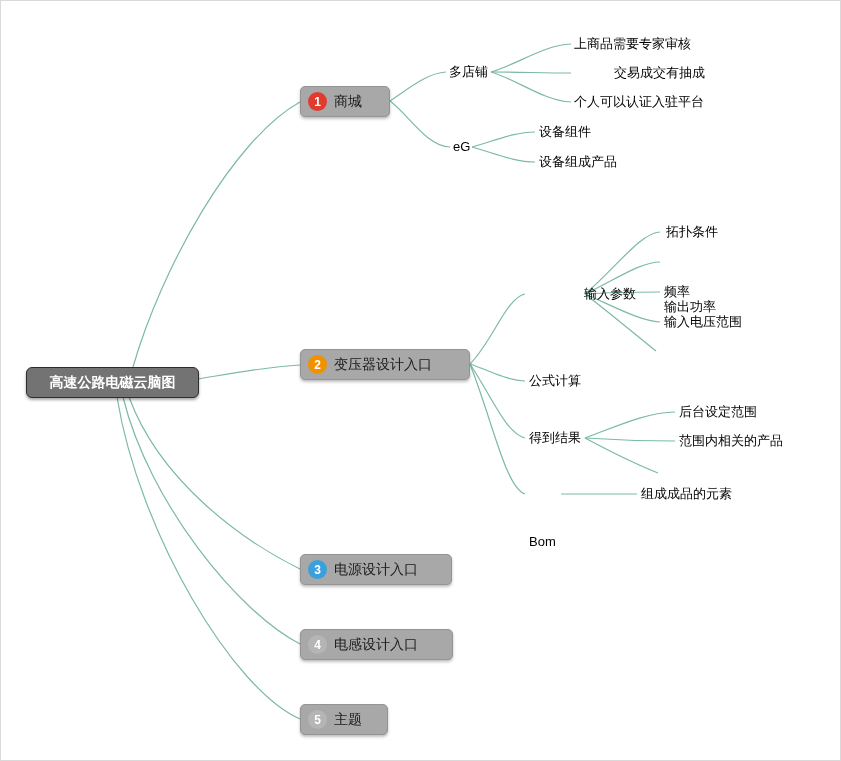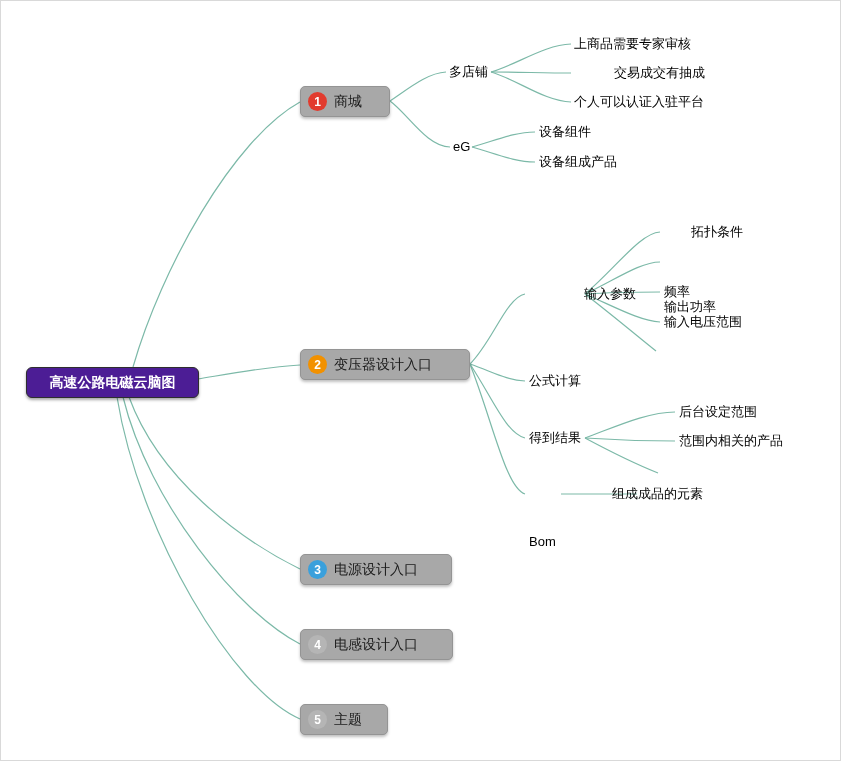--- a/index.html
+++ b/index.html
@@ -8,21 +8,21 @@
   #canvas {
     position:relative; width:841px; height:761px;
     background:#ffffff; border:1px solid #d9d9d9; overflow:hidden;
   }
   #wires { position:absolute; left:0; top:0; width:841px; height:761px; }
   #wires path { fill:none; stroke:#7cb9a8; stroke-width:1.2px; }
 
   .root-node {
     position:absolute; display:flex; align-items:center; justify-content:center;
     height:31px; padding:8px 12px; min-width:173px;
-    background:#4c1d95; border:1px solid #2e2e2e; border-radius:6px;
+    background:#737373; border:1px solid #2e2e2e; border-radius:6px;
     color:#ffffff; font-size:14px; font-weight:bold; white-space:nowrap;
     box-shadow:0 2px 3px rgba(0,0,0,.35); cursor:default;
   }
   .branch {
     position:absolute; display:flex; align-items:center; gap:7px;
     height:31px; padding:0 14px 0 7px;
     background:#a8a8a8; border:1px solid #949494; border-radius:5px;
     color:#1a1a1a; font-size:14px; white-space:nowrap;
     box-shadow:0 2px 3px rgba(0,0,0,.25); cursor:default;
   }
@@ -110,24 +110,24 @@
 
   <div class="txt" style="left:448px; top:63px;">多店铺</div>
   <div class="txt" style="left:573px; top:35px;">上商品需要专家审核</div>
   <div class="txt" style="left:573px; top:64px;margin-left:40px;">交易成交有抽成</div>
   <div class="txt" style="left:573px; top:93px;">个人可以认证入驻平台</div>
   <div class="txt" style="left:452px; top:138px;">eG</div>
   <div class="txt" style="left:538px; top:123px;text-align:right;">设备组件</div>
   <div class="txt" style="left:538px; top:153px;">设备组成产品</div>
 
   <div class="txt" style="left:544px; top:285px;margin-left:39px;">输入参数</div>
-  <div class="txt" style="left:690px; top:223px;">拓扑条件</div>
+  <div class="txt" style="left:665px; top:223px;">拓扑条件</div>
   <div class="txt" style="left:663px; top:253px;margin-top:45px;">输出功率</div>
   <div class="txt" style="left:663px; top:283px;">频率</div>
   <div class="txt" style="left:663px; top:313px;">输入电压范围</div>
   <div class="txt" style="left:528px; top:372px;">公式计算</div>
   <div class="txt" style="left:528px; top:429px;">得到结果</div>
   <div class="txt" style="left:678px; top:403px;">后台设定范围</div>
   <div class="txt" style="left:678px; top:432px;">范围内相关的产品</div>
   <div class="txt" style="left:528px; top:485px;margin-top:48px;">Bom</div>
-  <div class="txt" style="left:611px; top:485px;">组成成品的元素</div>
+  <div class="txt" style="left:640px; top:485px;">组成成品的元素</div>
 
 </div>
 
 </body></html>

